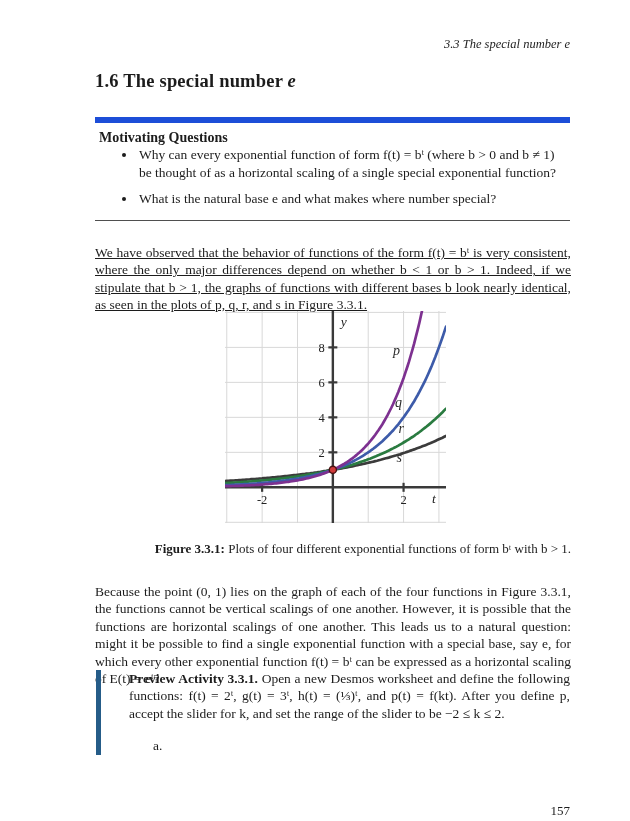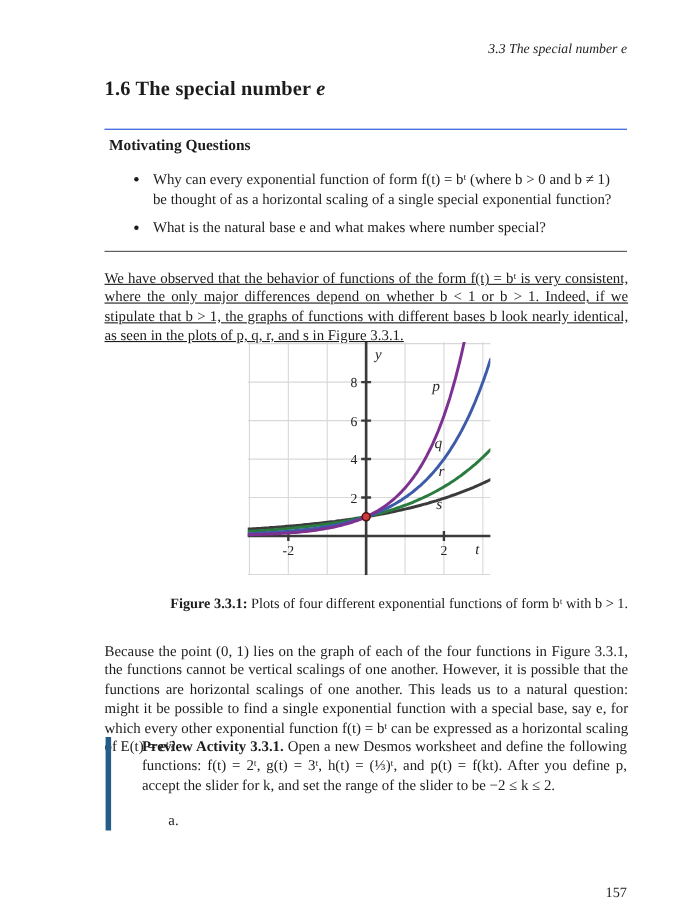--- a/index.html
+++ b/index.html
@@ -13,25 +13,25 @@
     position:absolute; top:37px; right:60px;
     font-style:italic; font-size:12.5px; color:#222;
   }
   .section-title {
     position:absolute; top:71px; left:95px;
     font-size:18.5px; font-weight:bold; letter-spacing:0.2px;
   }
   .section-title .var { font-style:italic; font-weight:bold; }
   .mq-block {
     position:absolute; top:117px; left:95px; width:475px;
-    border-top:1px solid #1d4ed8; border-bottom:1px solid #4f4f4f;
+    border-top:6px solid #1d4ed8; border-bottom:1px solid #4f4f4f;
     padding:7px 0 12px 0;
   }
   .mq-heading { font-size:14px; font-weight:bold; margin-left:4px; }
-  .mq-list { margin-top:13px; padding-left:42px; }
+  .mq-list { padding-left:42px; }
   .mq-list li { font-size:13.5px; line-height:17.5px; margin-bottom:9px; padding-left:2px; }
   .mq-list li:last-child { margin-bottom:0; }
   .body-para {
     position:absolute; left:95px; width:476px;
     font-size:13.5px; line-height:17.4px; text-align:justify;
   }
   .para1 { top:244px;text-decoration:underline; }
   .para2 { top:583px; }
   .italic { }
   .figure-plot {

